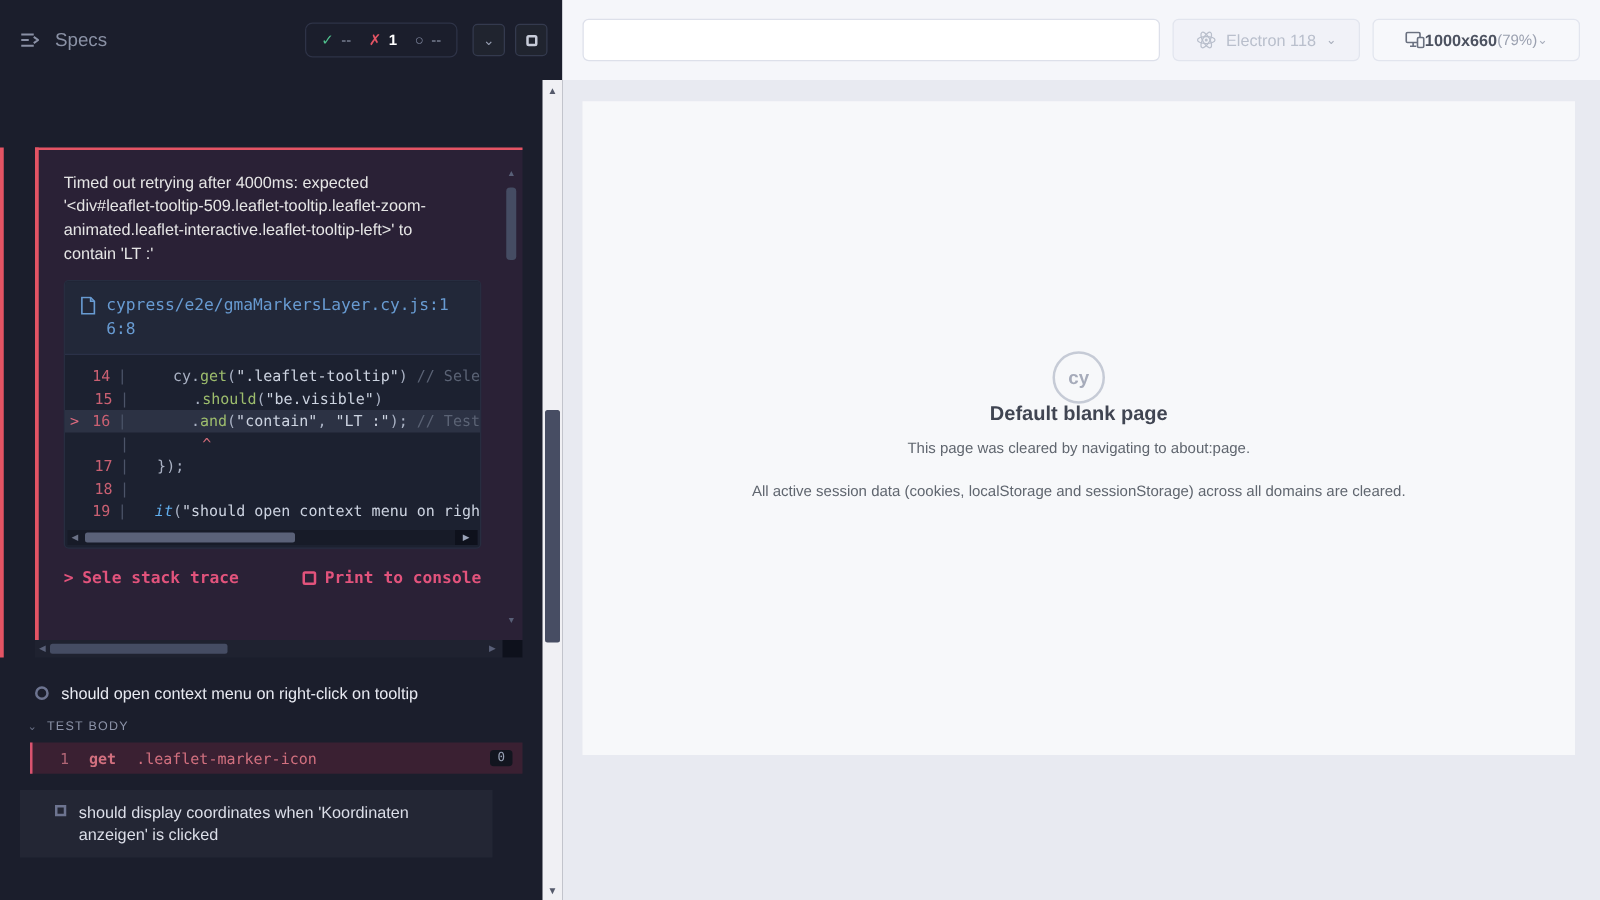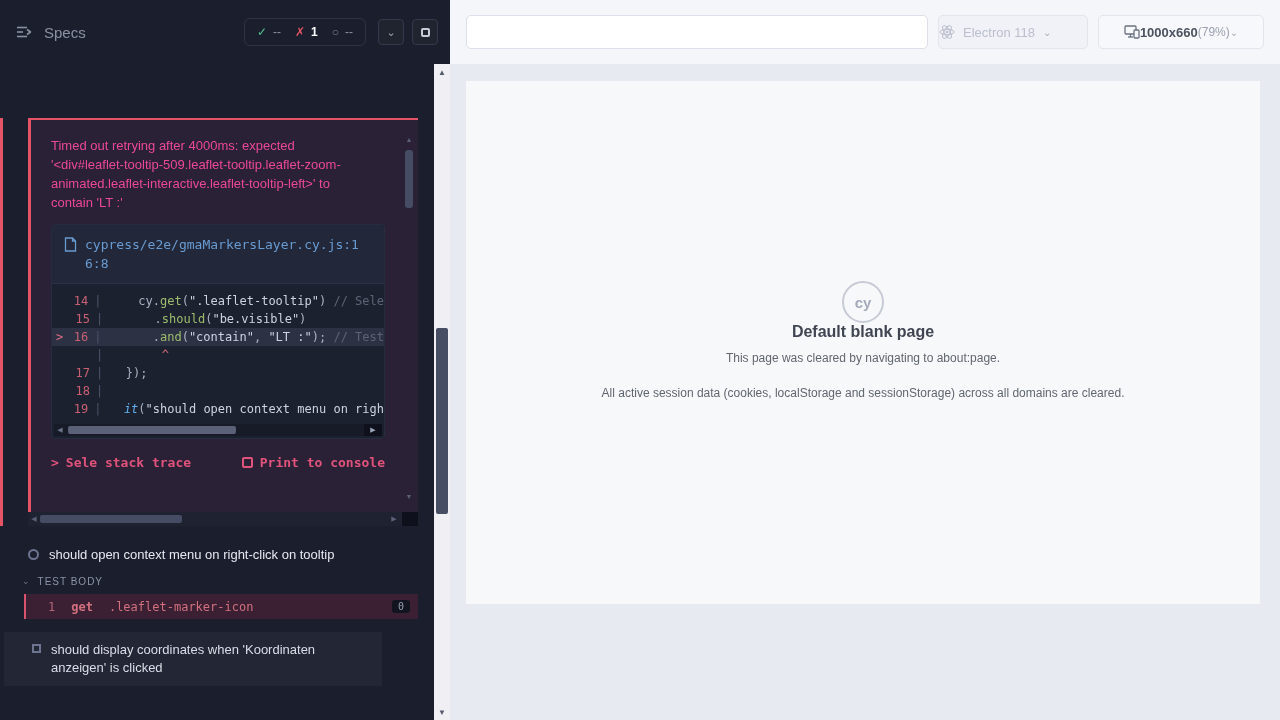--- a/index.html
+++ b/index.html
@@ -22,21 +22,21 @@
 .stop-sq{width:9px;height:9px;border:2px solid #c8ccda;border-radius:2px}
 
 .spec-row{position:absolute;left:0;top:70px;width:434px;height:42px;display:flex;align-items:center;padding:0 16px;background:#171a26;border-top:1px solid #232736;border-bottom:1px solid #10121c;cursor:pointer}
 .spec-name{color:#eceef5;font-weight:bold;font-size:14px;margin-left:10px}
 .spec-ext{color:#6f7689;font-size:13px}
 .spec-duration{margin-left:auto;background:#262b3c;color:#9aa2b8;font-size:11px;padding:3px 8px;border-radius:4px}
 
 .fail-indicator{position:absolute;left:0;top:118px;width:3px;height:408px;background:#e45464}
 
 .attempt{position:absolute;left:28px;top:118px;width:390px;height:394px;background:#2a2136;border-left:3px solid #e45464;border-top:2px solid #e45464;padding:16px 0 0 20px;overflow:hidden}
-.err-msg{width:320px;color:#ec4899;font-size:13px;line-height:19px;white-space:pre-line}
+.err-msg{width:320px;color:#e5e5e5;font-size:13px;line-height:19px;white-space:pre-line}
 .code-frame{margin-top:12px;width:334px;background:#1c2130;border:1px solid #272d40;border-radius:4px;overflow:hidden}
 .cf-header{display:flex;gap:8px;padding:10px 12px;background:#222839;border-bottom:1px solid #2b3148;align-items:flex-start}
 .cf-link{color:#689bd2;font-family:"DejaVu Sans Mono",monospace;font-size:13px;line-height:19px;word-break:break-all;cursor:pointer;width:280px}
 .code-lines{padding:8px 0 2px;font-family:"DejaVu Sans Mono",monospace;font-size:12px;line-height:18px;white-space:pre;overflow:hidden}
 .code-line{display:flex;height:18px}
 .code-line.hl{background:#2c3244}
 .marker{width:16px;text-align:center;color:#e06c80}
 .lnum{width:22px;text-align:right;color:#c96072}
 .pipe{color:#4c5468;margin:0 8px 0 6px}
 .tk-fn{color:#9dbd6d}
@@ -68,35 +68,35 @@
 .ticon-circle{width:11px;height:11px;border:2px solid #6d7490;border-radius:50%;flex:0 0 auto}
 .test-title{color:#e7e9f1;font-size:13px}
 .testbody-row{position:absolute;left:0;top:572px;width:434px;height:18px;display:flex;align-items:center;padding-left:22px;gap:8px;cursor:pointer}
 .tb-chev{color:#6c7389;font-size:9px}
 .tb-label{color:#8c93a8;font-size:10px;letter-spacing:1px}
 .cmd-row{position:absolute;left:24px;top:594px;width:394px;height:25px;background:#3a2032;border-left:2px solid #d9536f;display:flex;align-items:center;font-family:"DejaVu Sans Mono",monospace;font-size:12px;color:#d2707f;cursor:pointer}
 .cmd-num{margin-left:22px;color:#b06575}
 .cmd-method{margin-left:16px;font-weight:bold}
 .cmd-target{margin-left:16px}
 .cmd-badge{margin-left:auto;margin-right:8px;background:#12151f;color:#97a0b4;font-size:10px;padding:1px 6px;border-radius:3px}
-.test-row2{position:absolute;left:4px;top:632px;width:378px;min-height:46px;background:#232634;display:flex;padding:9px 20px 9px 28px;gap:10px;cursor:pointer}
+.test-row2{position:absolute;left:16px;top:632px;width:378px;min-height:46px;background:#232634;display:flex;padding:9px 20px 9px 28px;gap:10px;cursor:pointer}
 .ticon-square{width:9px;height:9px;border:2px solid #6d7490;margin-top:3px;flex:0 0 auto}
 .test-title2{color:#dbdee8;font-size:13px;line-height:18px;width:330px}
 
 .outer-scroll{position:absolute;right:0;top:64px;width:16px;height:656px;background:#f0f0f4}
 .os-arrow{position:absolute;left:0;width:16px;height:16px;display:flex;align-items:center;justify-content:center;color:#555a6b;font-size:8px;cursor:pointer}
 .os-arrow.up{top:0}
 .os-arrow.down{bottom:0}
 .os-thumb{position:absolute;left:2px;top:264px;width:12px;height:186px;background:#474d63;border-radius:2px;cursor:pointer}
 
 
 .rightpane{position:absolute;left:450px;top:0;width:830px;height:720px;background:#e8eaf1}
 .topbar{position:absolute;left:0;top:0;width:830px;height:64px;background:#f5f6fa;display:flex;align-items:center;padding:0 16px;gap:10px}
 .url-input{flex:1;height:34px;background:#fff;border:1px solid #dde0ea;border-radius:5px;padding:0 12px;font-size:13px;color:#3f4450;outline:none}
-.browser-btn{width:150px;height:34px;border:1px solid #e2e5ee;border-radius:5px;background:#f1f2f8;display:flex;align-items:center;justify-content:flex-start;gap:8px;color:#b9bfcc;font-size:13px;cursor:pointer}
+.browser-btn{width:150px;height:34px;border:1px solid #e2e5ee;border-radius:5px;background:#f1f2f8;display:flex;align-items:center;justify-content:center;gap:8px;color:#b9bfcc;font-size:13px;cursor:pointer}
 .viewport-btn{width:166px;height:34px;border:1px solid #e2e5ee;border-radius:5px;background:#f7f8fb;display:flex;align-items:center;justify-content:center;gap:0;font-size:13px;cursor:pointer}
 .vp-size{color:#4c5260;font-weight:bold}
 .vp-zoom{color:#9ba1b0;font-size:12px}
 .chev-sm{color:#a8aebc;font-size:10px}
 .aut-card{position:absolute;left:16px;top:81px;width:794px;height:523px;background:#f7f8fa;display:flex;flex-direction:column;align-items:center;padding-top:200px}
 .cy-logo{width:42px;height:42px;border:2px solid #c6cbd6;border-radius:50%;display:flex;align-items:center;justify-content:center;color:#a6abba;font-size:15px;font-weight:bold}
 .aut-title{font-size:16px;font-weight:bold;color:#404552}
 .aut-line{margin-top:10px;font-size:12px;color:#60666f}
 .aut-line + .aut-line{margin-top:21px}
 svg{display:block}

